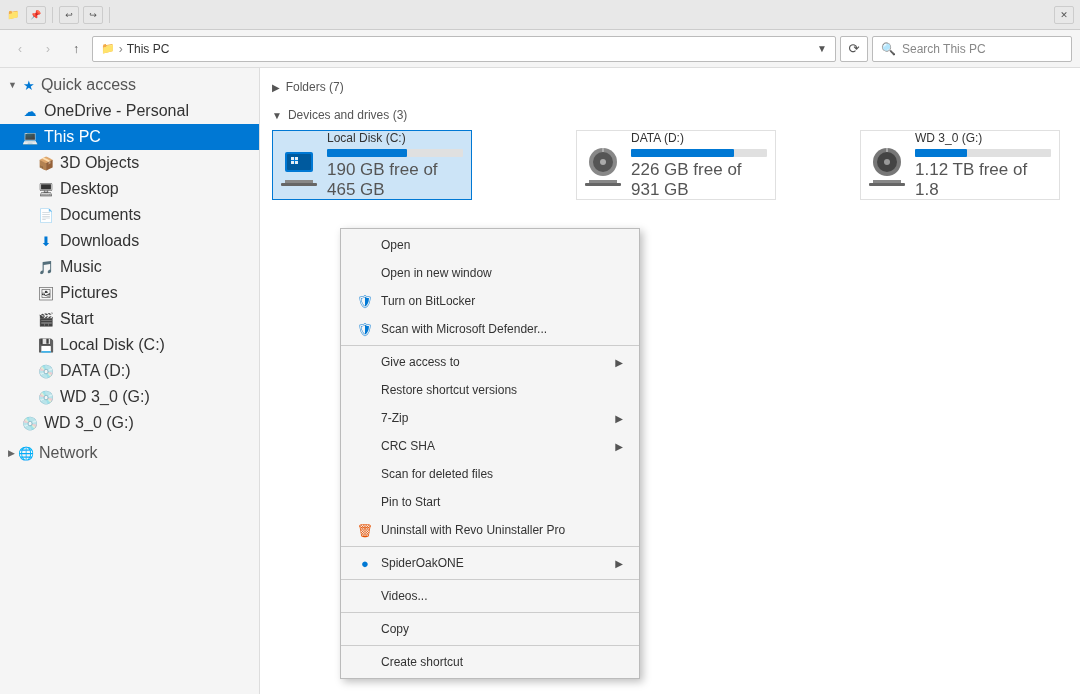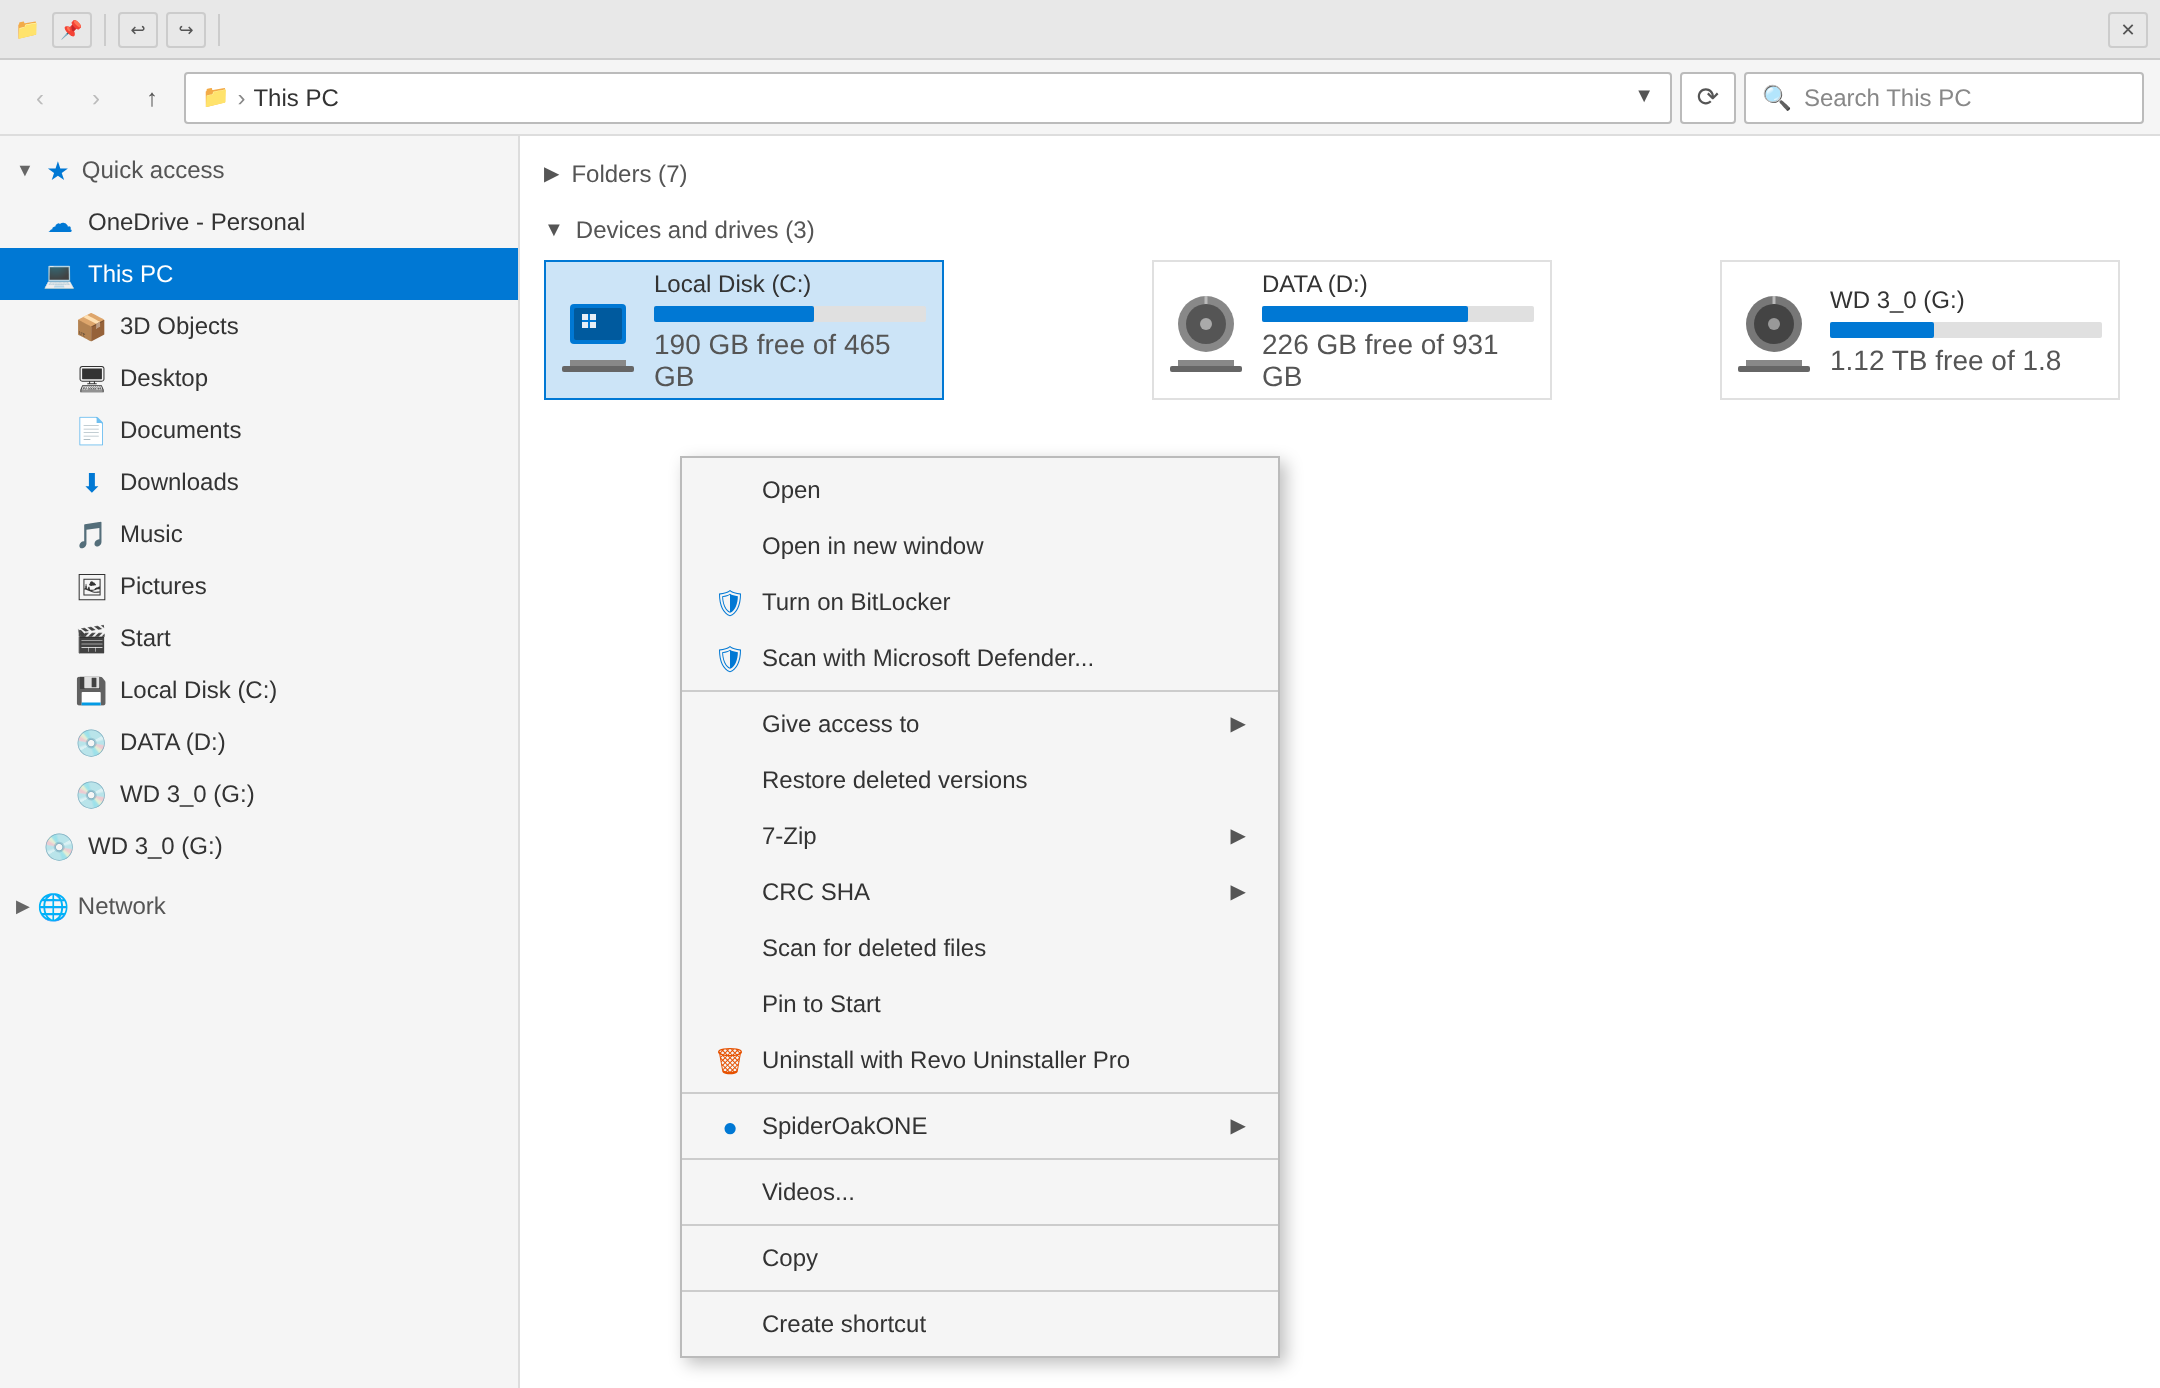--- a/index.html
+++ b/index.html
@@ -106,21 +106,21 @@
       height: 26px;
       display: flex;
       align-items: center;
       padding: 0 8px;
       cursor: pointer;
       gap: 6px;
       color: #333;
     }
     .sidebar-item.selected-blue { background: #0078d4; color: white; }
     .sidebar-icon { width: 16px; height: 16px; display: flex; align-items: center; justify-content: center; font-size: 13px; flex-shrink: 0; }
-    .sidebar-label { font-size: 12px; flex: 1; }
+    .sidebar-label { font-size: 16px; flex: 1; }
     .sidebar-section {
       height: 26px; display: flex; align-items: center;
       padding: 0 8px; gap: 4px; color: #555; font-size: 12px; cursor: pointer;
     }
     .expand-arrow { font-size: 9px; color: #666; }
     .indent-1 { padding-left: 22px; }
     .indent-2 { padding-left: 38px; }
 
     
     .content {
@@ -151,21 +151,21 @@
       padding: 8px;
       gap: 10px;
       cursor: pointer;
       background: white;
     }
     .drive-item.selected { background: #cce4f7; border-color: #0078d4; }
     .drive-info { flex: 1; }
     .drive-name { font-size: 12px; color: #333; margin-bottom: 4px; }
     .drive-bar-bg { height: 8px; background: #e0e0e0; border-radius: 1px; margin-bottom: 3px; width: 100%; }
     .drive-bar-fill { height: 8px; background: #0078d4; border-radius: 1px; }
-    .drive-free { font-size: 14px; color: #555; }
+    .drive-free { font-size: 17px; color: #555; }
 
     
     .context-menu {
       position: absolute;
       top: 160px;
       left: 80px;
       width: 300px;
       background: #f5f5f5;
       border: 1px solid #bbb;
       box-shadow: 3px 3px 8px rgba(0,0,0,0.25);
@@ -394,21 +394,21 @@
         <span>Scan with Microsoft Defender...</span>
       </div>
       <div class="ctx-separator"></div>
       <div class="ctx-item">
         <span class="ctx-icon"></span>
         <span>Give access to</span>
         <span class="ctx-arrow">▶</span>
       </div>
       <div class="ctx-item">
         <span class="ctx-icon"></span>
-        <span>Restore deleted versions</span>
+        <span>Restore shortcut versions</span>
       </div>
       <div class="ctx-item">
         <span class="ctx-icon"></span>
         <span>7-Zip</span>
         <span class="ctx-arrow">▶</span>
       </div>
       <div class="ctx-item">
         <span class="ctx-icon"></span>
         <span>CRC SHA</span>
         <span class="ctx-arrow">▶</span>

